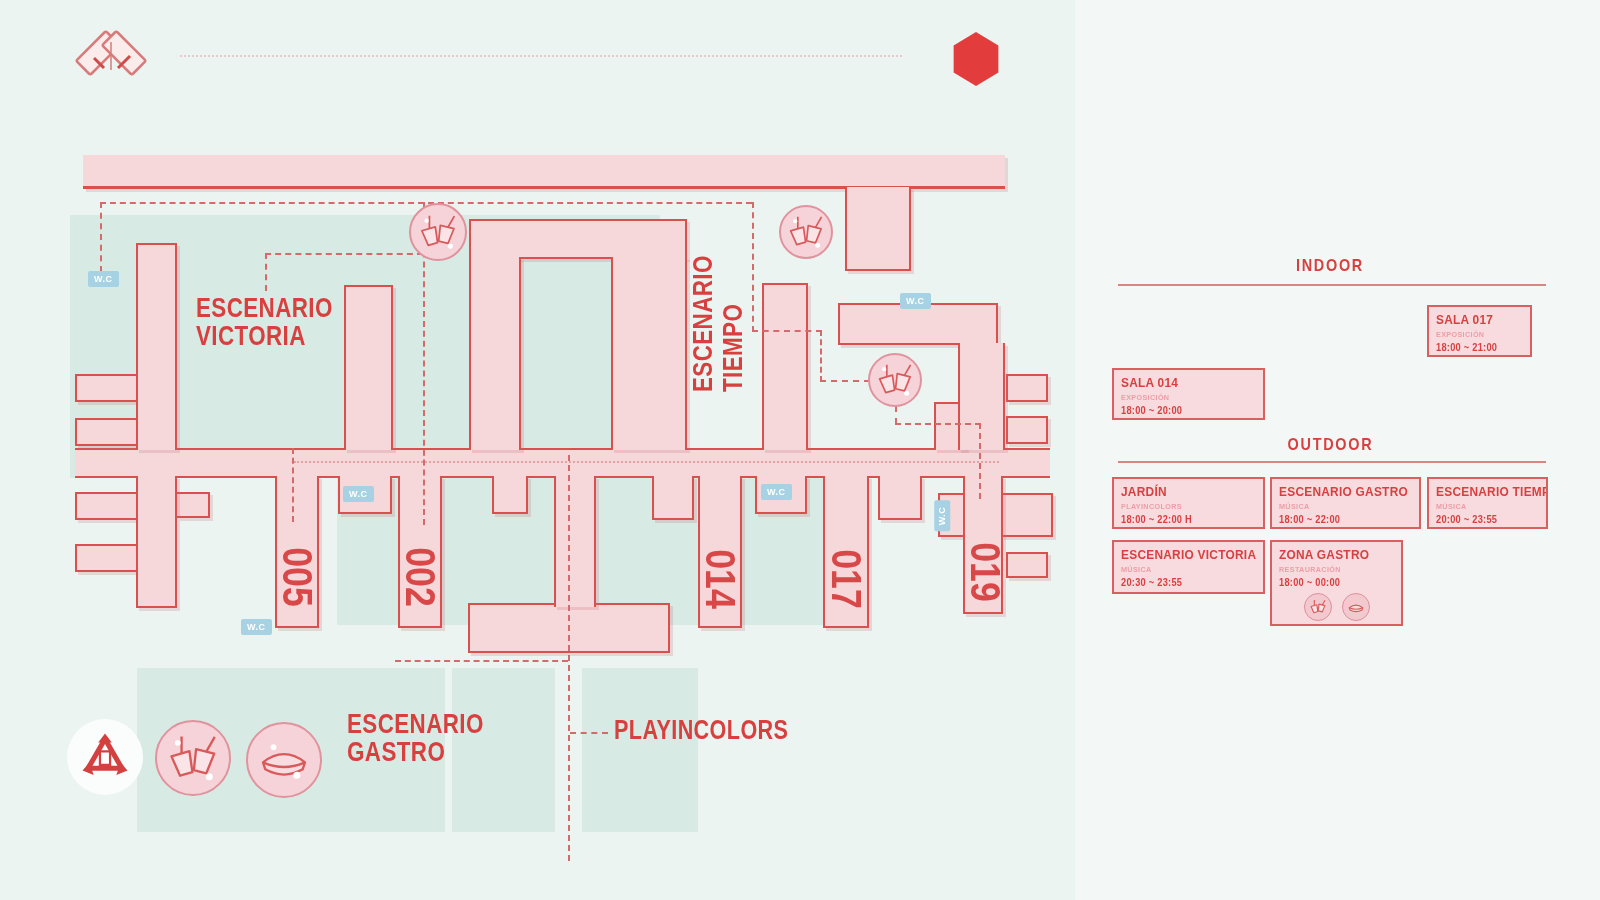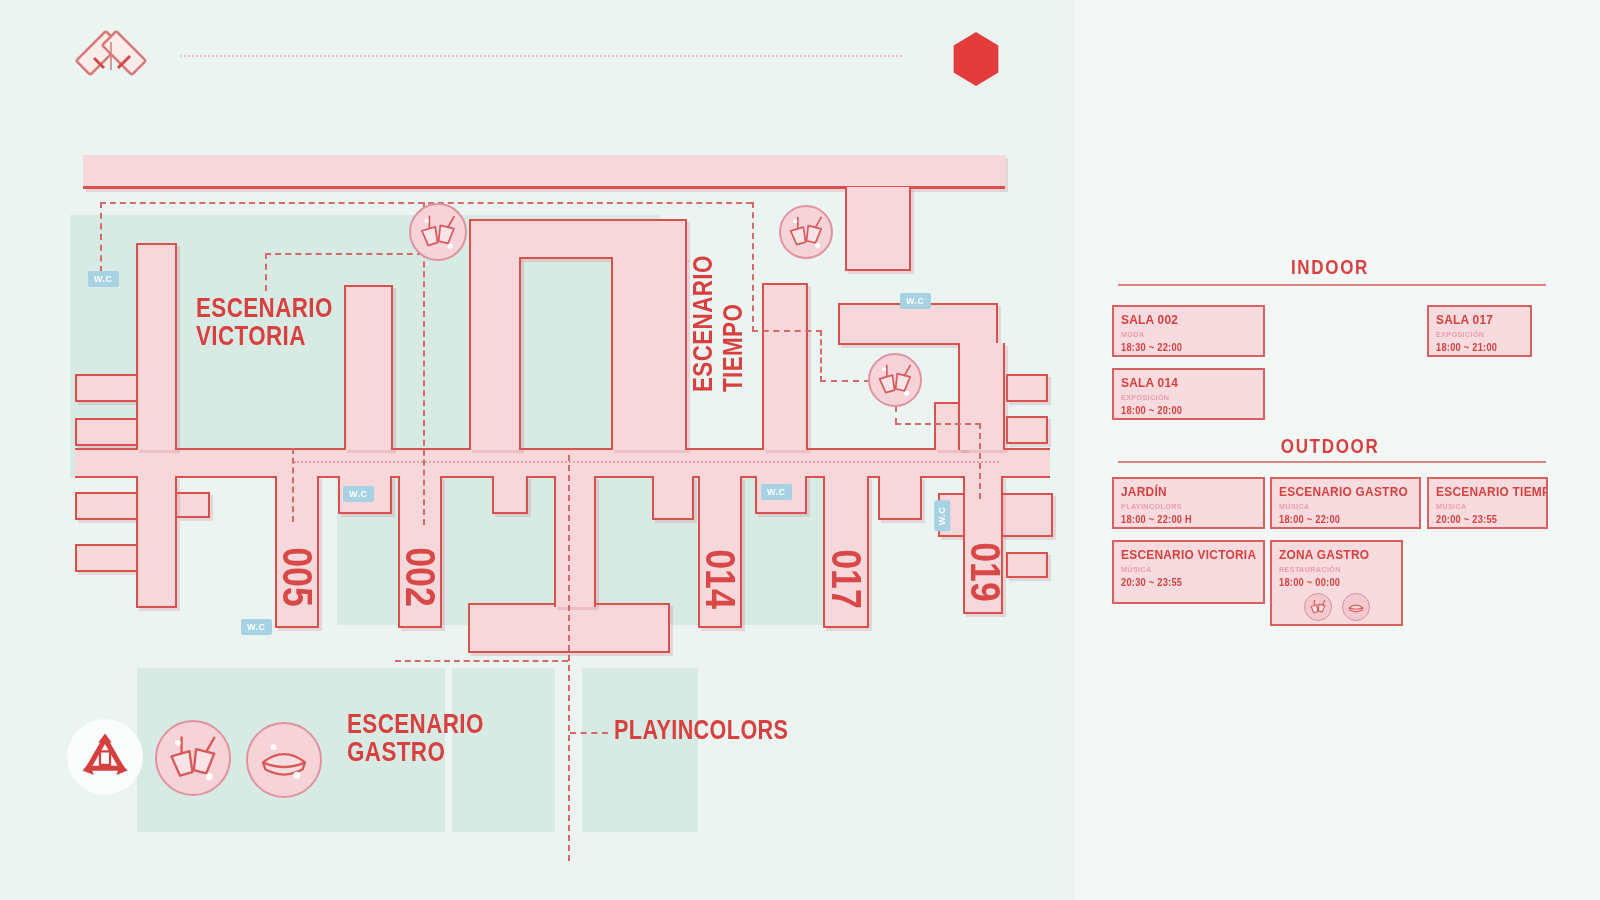--- a/index.html
+++ b/index.html
@@ -38,21 +38,21 @@
   .wc.rot{transform:rotate(-90deg);}
   
   .dcircle{position:absolute;border-radius:50%;background:#f6d3d8;border:2px solid #e0939e;
            display:flex;align-items:center;justify-content:center;z-index:55;box-sizing:border-box;}
   .wcircle{position:absolute;border-radius:50%;background:#fafdfc;display:flex;align-items:center;
            justify-content:center;z-index:55;}
   
   .hex{position:absolute;background:#e23c3c;
        clip-path:polygon(50% 0,93% 25%,93% 75%,50% 100%,7% 75%,7% 25%);z-index:10;}
   
-  .ltitle{position:absolute;width:440px;text-align:center;font-weight:bold;font-size:20px;
+  .ltitle{position:absolute;width:440px;text-align:center;font-weight:bold;font-size:17px;
           color:#d84040;letter-spacing:2px;z-index:50;text-decoration:underline;}
   .lline{position:absolute;height:0;border-top:2px solid #db8484;z-index:50;}
   .card{position:absolute;background:#f7dbde;border:2px solid #d96060;box-sizing:border-box;
         padding:4px 7px;z-index:50;overflow:hidden;}
   .card .t{display:block;font-size:13.5px;font-weight:bold;color:#d84040;
            transform:scaleX(.88);transform-origin:0 50%;letter-spacing:.3px;line-height:1.3;white-space:nowrap;}
   .card .s{display:block;font-size:8px;font-weight:bold;color:#ec9ea8;
            transform:scaleX(.9);transform-origin:0 50%;letter-spacing:.4px;line-height:1.4;white-space:nowrap;}
   .card .tm{display:block;font-size:10.5px;font-weight:bold;color:#d84040;
            transform:scaleX(.88);transform-origin:0 50%;letter-spacing:.3px;line-height:1.4;white-space:nowrap;}
@@ -264,25 +264,20 @@
       <circle cx="15" cy="13" r="2.5" fill="#fff"></circle>
         <circle cx="35" cy="37" r="3" fill="#fff"></circle>
     </svg>
   </div>
 
   <div class="ltitle" style="left:1110px;top:256px">
     <span class="condc">INDOOR</span>
   </div>
   <div class="lline" style="left:1118px;top:284px;width:428px"></div>
 
-  <div class="card" style="left:1112px;top:305px;width:153px;height:52px">
-    <span class="t">SALA 002</span>
-    <span class="s">MODA</span>
-    <span class="tm">18:30 ~ 22:00</span>
-  </div>
   <div class="card" style="left:1427px;top:305px;width:105px;height:52px">
     <span class="t">SALA 017</span>
     <span class="s">EXPOSICIÓN</span>
     <span class="tm">18:00 ~ 21:00</span>
   </div>
   <div class="card" style="left:1112px;top:368px;width:153px;height:52px">
     <span class="t">SALA 014</span>
     <span class="s">EXPOSICIÓN</span>
     <span class="tm">18:00 ~ 20:00</span>
   </div>
@@ -300,21 +295,21 @@
   <div class="card" style="left:1270px;top:477px;width:151px;height:52px">
     <span class="t">ESCENARIO GASTRO</span>
     <span class="s">MÚSICA</span>
     <span class="tm">18:00 ~ 22:00</span>
   </div>
   <div class="card" style="left:1427px;top:477px;width:121px;height:52px">
     <span class="t">ESCENARIO TIEMPO</span>
     <span class="s">MÚSICA</span>
     <span class="tm">20:00 ~ 23:55</span>
   </div>
-  <div class="card" style="left:1112px;top:540px;width:153px;height:64px">
+  <div class="card" style="left:1112px;top:540px;width:153px;height:54px">
     <span class="t">ESCENARIO VICTORIA</span>
     <span class="s">MÚSICA</span>
     <span class="tm">20:30 ~ 23:55</span>
   </div>
   <div class="card" style="left:1270px;top:540px;width:133px;height:86px">
     <span class="t">ZONA GASTRO</span>
     <span class="s">RESTAURACIÓN</span>
     <span class="tm">18:00 ~ 00:00</span>
     <div class="card-icons">
       <span class="mini">

